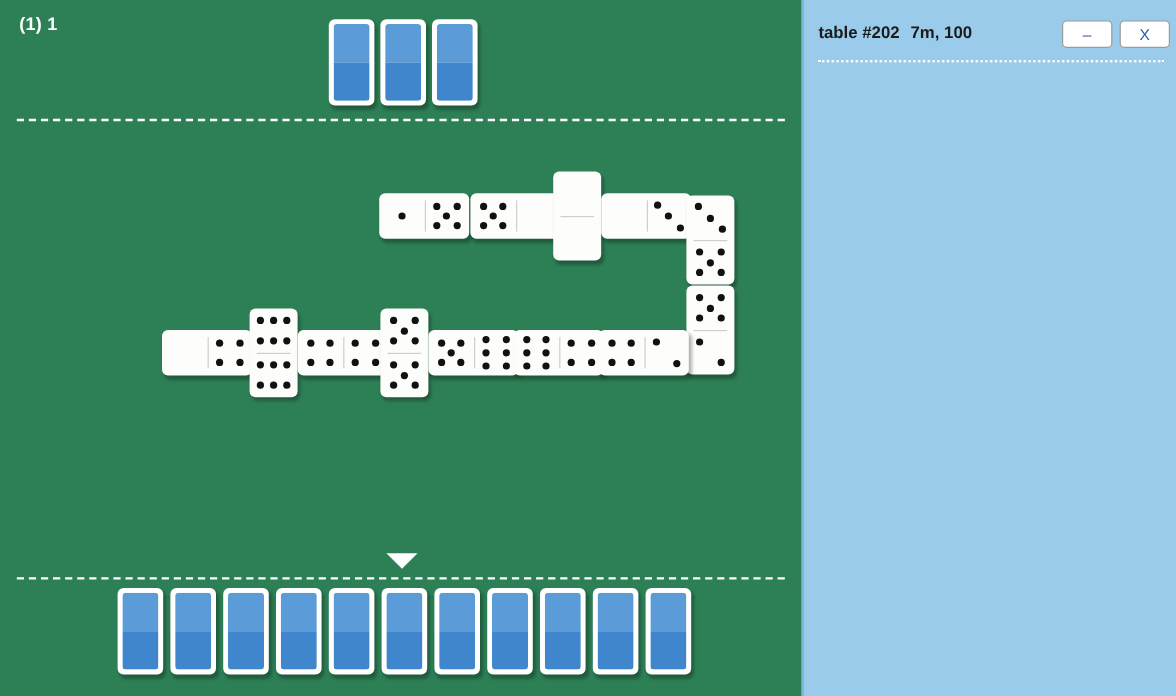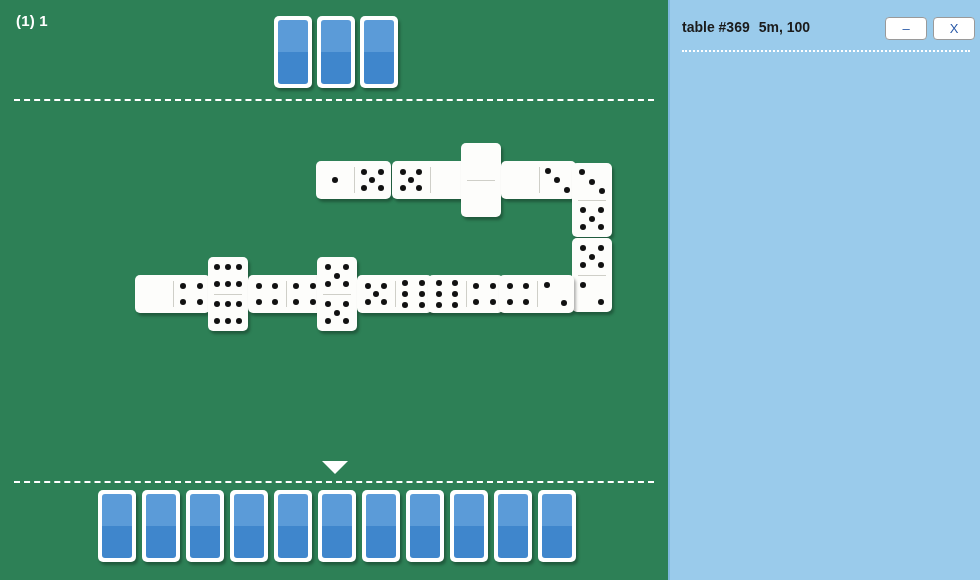--- a/index.html
+++ b/index.html
@@ -435,21 +435,21 @@
             <div class="h2"></div>
           </div>
         </div>
       </div>
   </div>
 
   <div id="panel">
 
     <div id="panel-header">
       <div id="table-title">
-        <span>table #369</span><span class="meta">5m, 100</span>
+        <span>table #202</span><span class="meta">7m, 100</span>
       </div>
       <div id="btn-min" class="winbtn">–</div>
       <div id="btn-close" class="winbtn">X</div>
     </div>
     <div id="header-sep"></div>
 
   </div>
 </div>
 
 </body></html>

